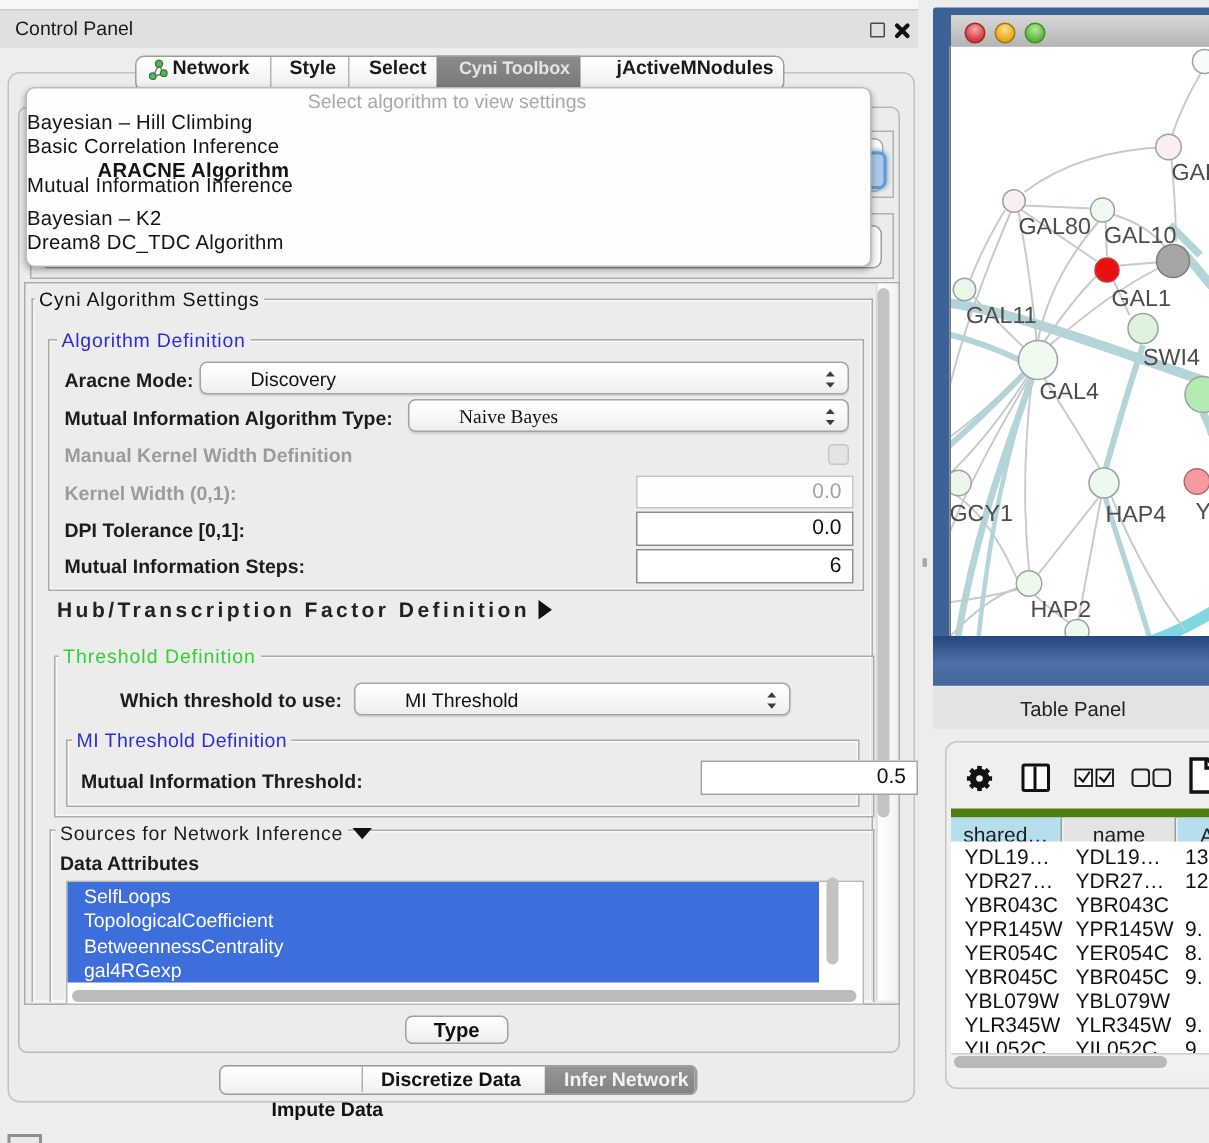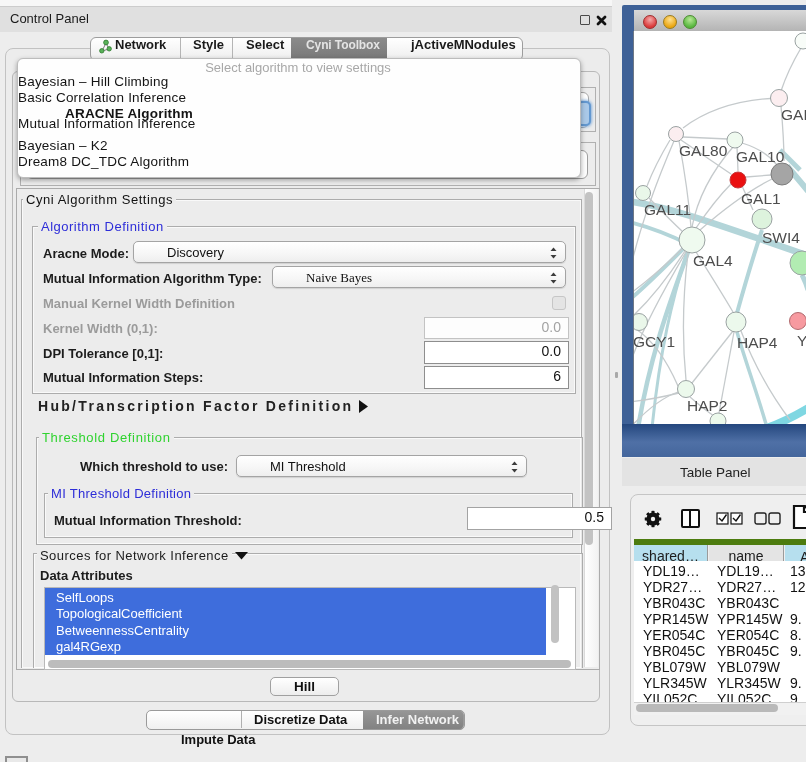--- a/index.html
+++ b/index.html
@@ -131,21 +131,21 @@
 
 <div class="ab" style="left:44px;top:587px;width:530px;height:81px;background:#fff;border:1px solid #b9b9b9;"></div>
 <div class="ab" style="left:45px;top:588px;width:501px;height:67px;background:#3e6ddc;"></div>
 <span class="ab" style="left:56px;top:590px;font-size:13px;color:#fff;">SelfLoops</span>
 <span class="ab" style="left:56px;top:606px;font-size:13px;color:#fff;">TopologicalCoefficient</span>
 <span class="ab" style="left:56px;top:623px;font-size:13px;color:#fff;">BetweennessCentrality</span>
 <span class="ab" style="left:56px;top:639px;font-size:13px;color:#fff;">gal4RGexp</span>
 <div class="ab" style="left:551px;top:585px;width:8px;height:58px;background:#c2c2c2;border-radius:4px;"></div>
 <div class="ab" style="left:48px;top:660px;width:523px;height:8px;background:#bcbcbc;border-radius:4px;"></div>
 
-<div class="ab" style="left:270px;top:677px;width:67px;height:16px;border:1px solid #a0a0a0;border-radius:5px;background:linear-gradient(#ffffff,#ededed);text-align:center;font-size:13.5px;font-weight:600;color:#111;padding-top:1px;">Hill</div>
+<div class="ab" style="left:270px;top:677px;width:67px;height:16px;border:1px solid #a0a0a0;border-radius:5px;background:linear-gradient(#ffffff,#ededed);text-align:center;font-size:13.5px;font-weight:600;color:#111;padding-top:1px;">Type</div>
 
 <div class="ab" style="left:146px;top:710px;width:317px;height:18px;border:1px solid #9a9a9a;border-radius:5px;background:linear-gradient(#ffffff,#f0f0f0);"></div>
 <div class="ab" style="left:363px;top:710px;width:100px;height:18px;background:linear-gradient(#969696,#828282);border:1px solid #9a9a9a;border-left:none;border-radius:0 5px 5px 0;"></div>
 <div class="ab" style="left:241px;top:711px;width:1px;height:17px;background:#b0b0b0;"></div>
 <span class="ab" style="left:160px;top:732px;font-size:13px;font-weight:600;color:#111;padding-left:21px;">Impute Data</span>
 <span class="ab" style="left:254px;top:712px;font-size:13px;font-weight:600;color:#111;">Discretize Data</span>
 <span class="ab" style="left:376px;top:712px;font-size:13px;font-weight:600;color:#f2f2f2;">Infer Network</span>
 
 <div class="ab" style="left:5px;top:756px;width:19px;height:12px;border:2px solid #8f8f8f;background:#e9e9e9;"></div>
 

